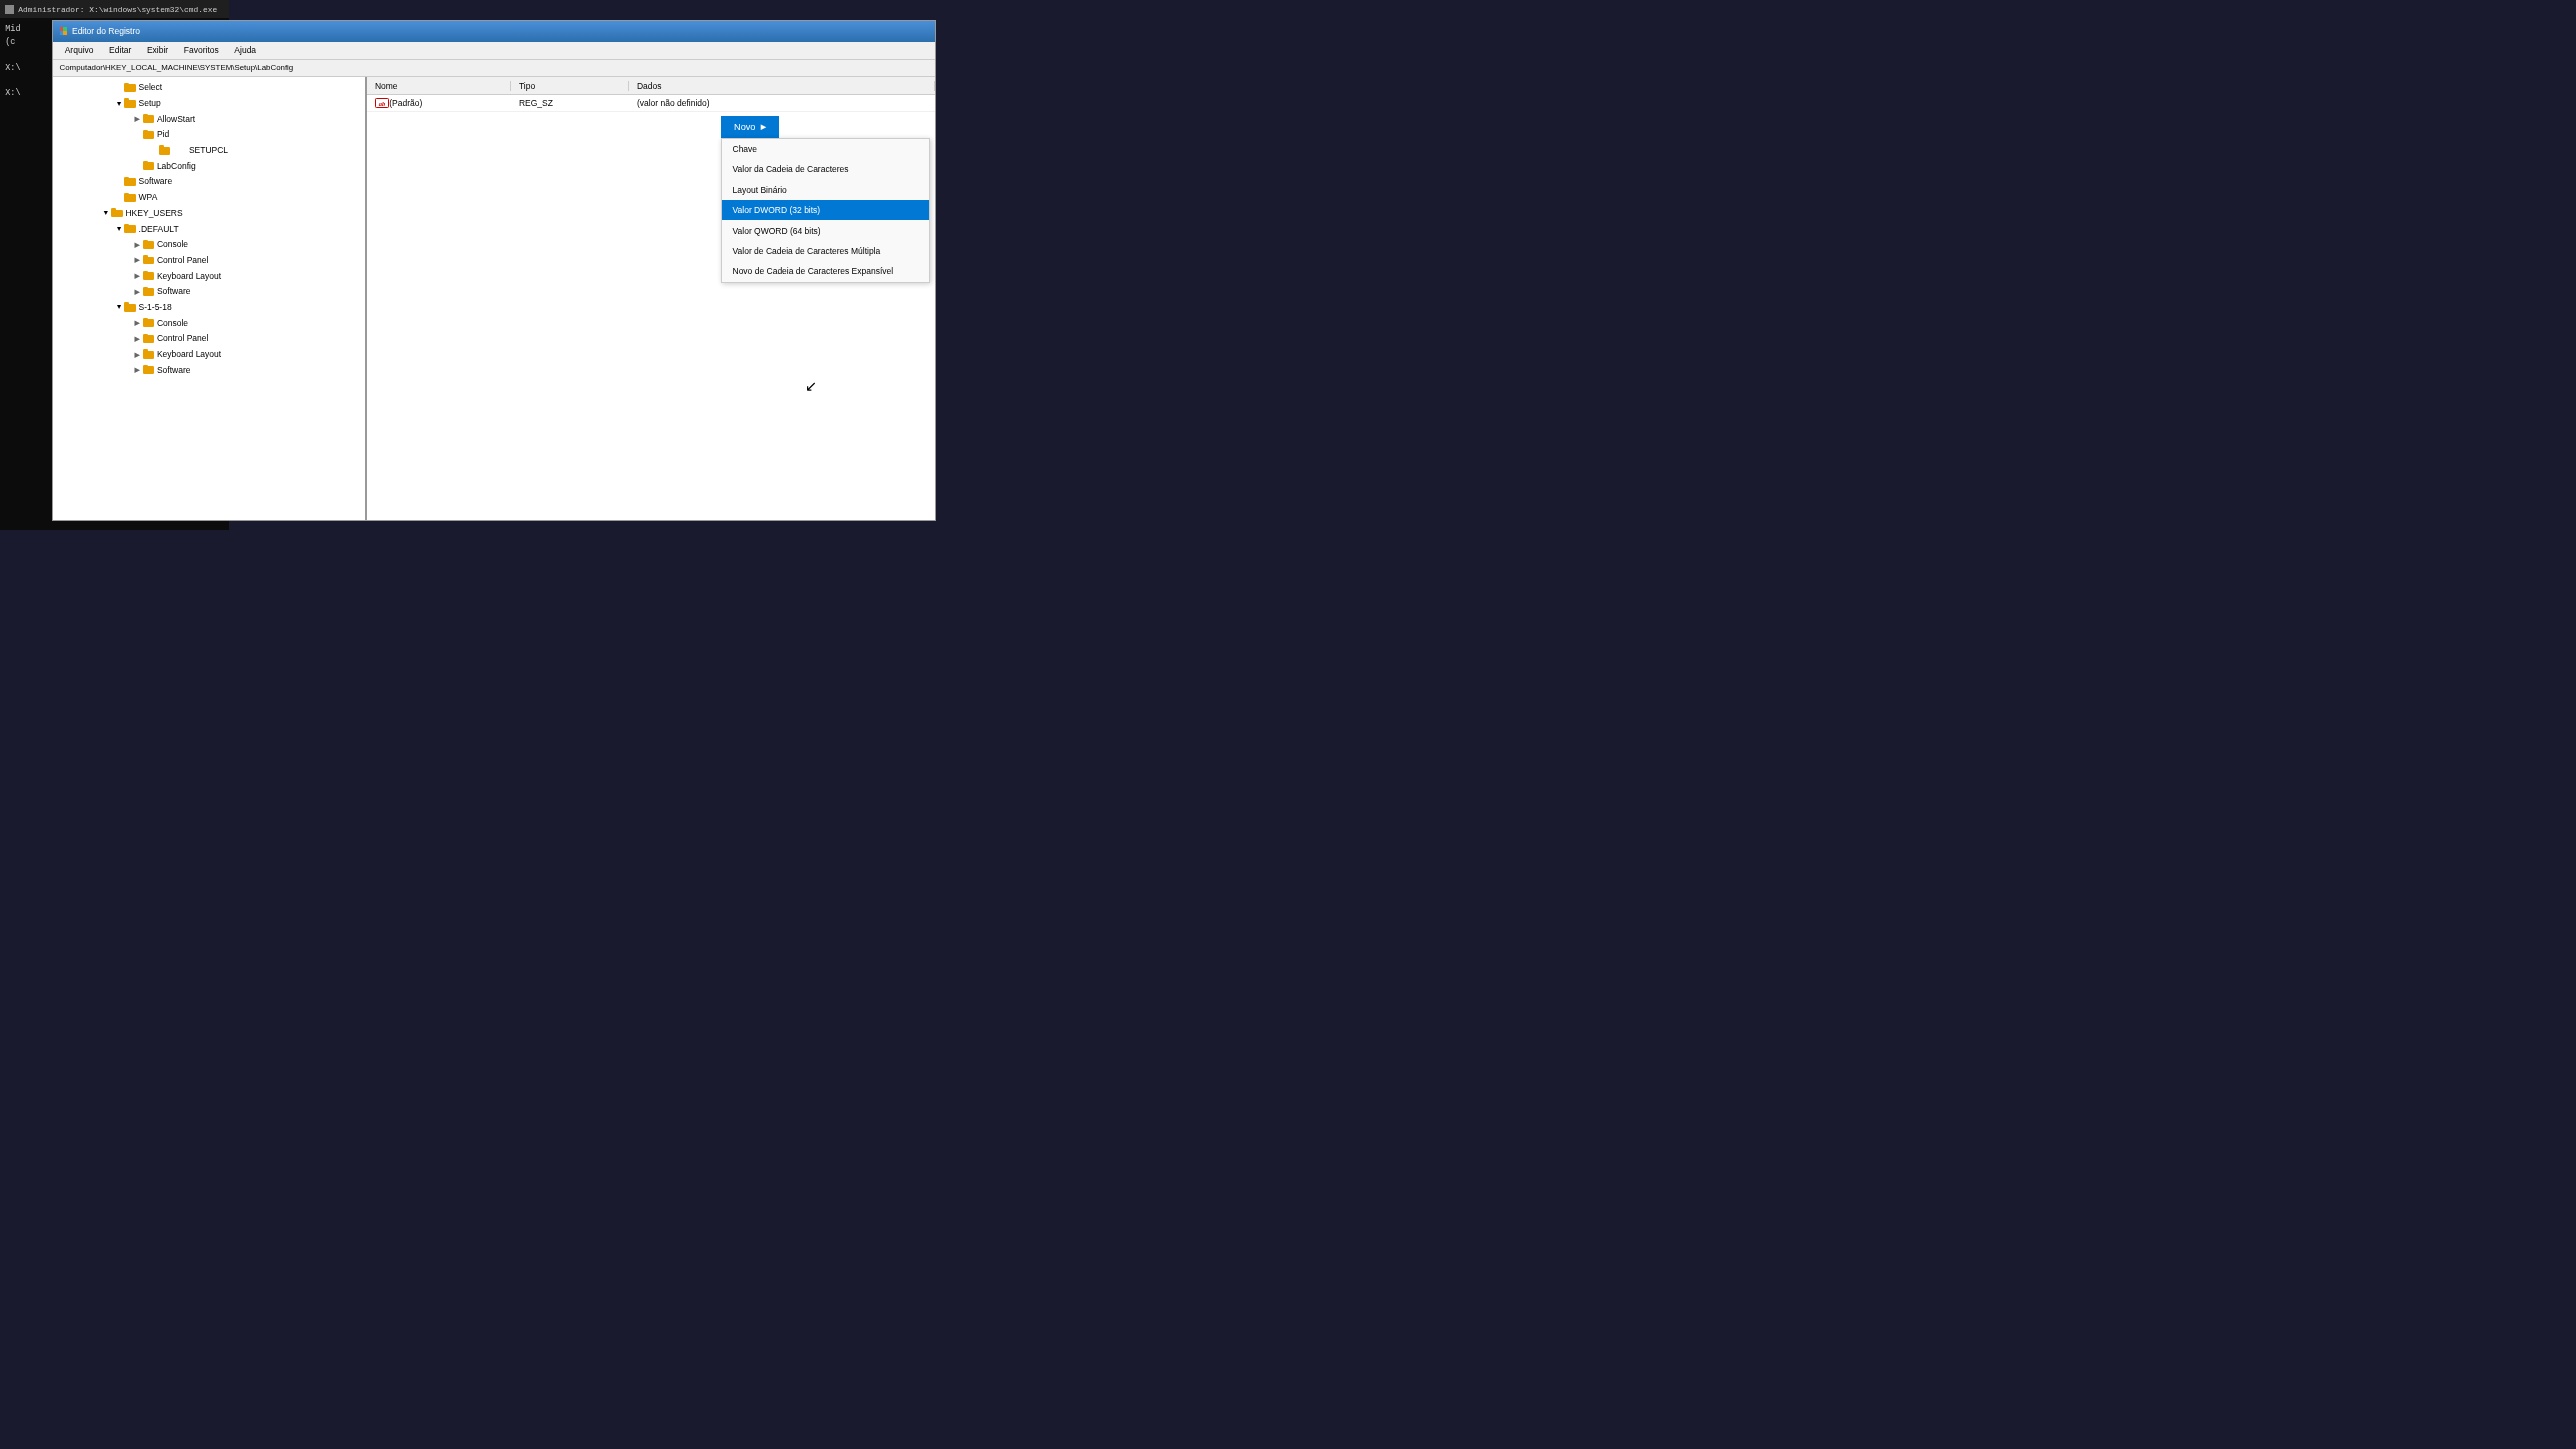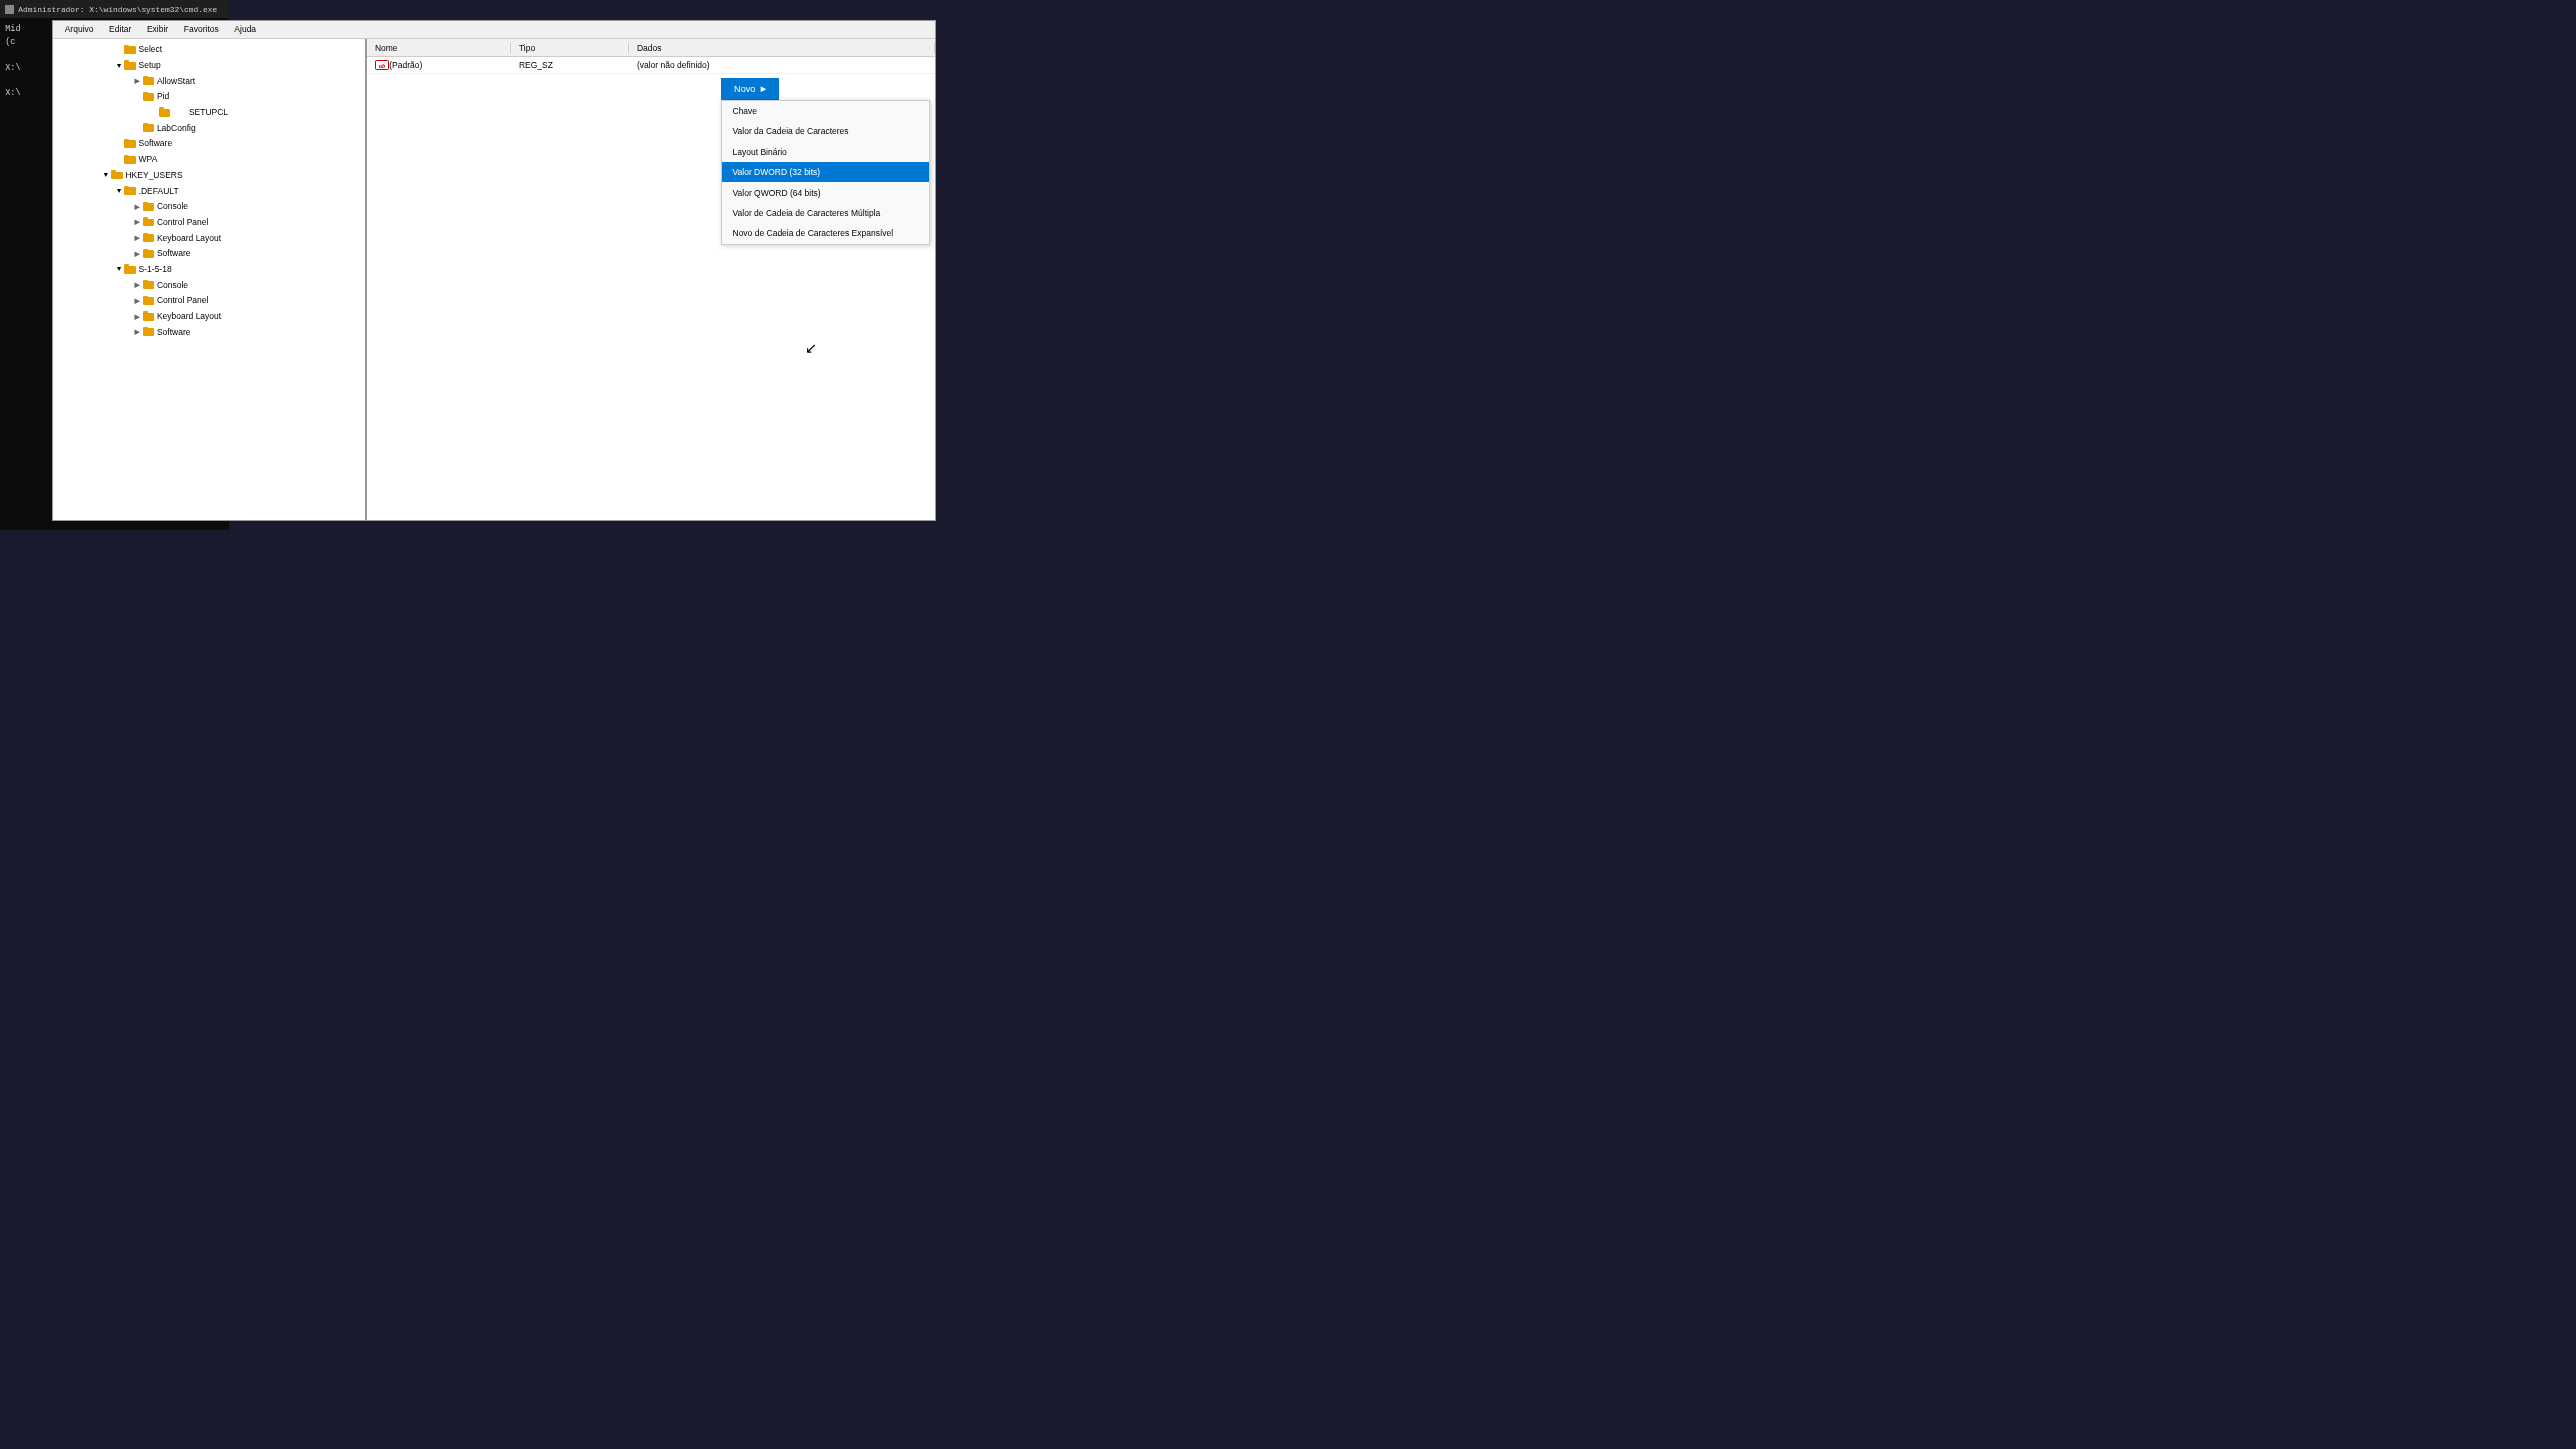--- a/index.html
+++ b/index.html
@@ -329,29 +329,41 @@
     <div>(c</div>
     <div>&nbsp;</div>
     <div>X:\</div>
     <div>&nbsp;</div>
     <div>X:\</div>
   </div>
 </div>
 
 <div class="reg-window">
 
+  <div class="reg-titlebar">
+    <div class="icon-grid">
+      <div></div>
+        <div></div>
+        <div></div>
+        <div></div>
+    </div>
+    <span>Editor do Registro</span>
+  </div>
 
   <div class="reg-menubar">
     <span class="menu-item">Arquivo</span>
     <span class="menu-item">Editar</span>
     <span class="menu-item">Exibir</span>
     <span class="menu-item">Favoritos</span>
     <span class="menu-item">Ajuda</span>
   </div>
 
+  <div class="reg-addressbar">
+    <span>Computador\HKEY_LOCAL_MACHINE\SYSTEM\Setup\LabConfig</span>
+  </div>
 
   <div class="reg-content">
 
     <div class="reg-tree">
 
       <div class="tree-item" style="padding-left: 15.7px;">
         <span class="expand-arrow"></span>
         <span class="folder-icon"></span>
         <span>Select</span>
       </div>

